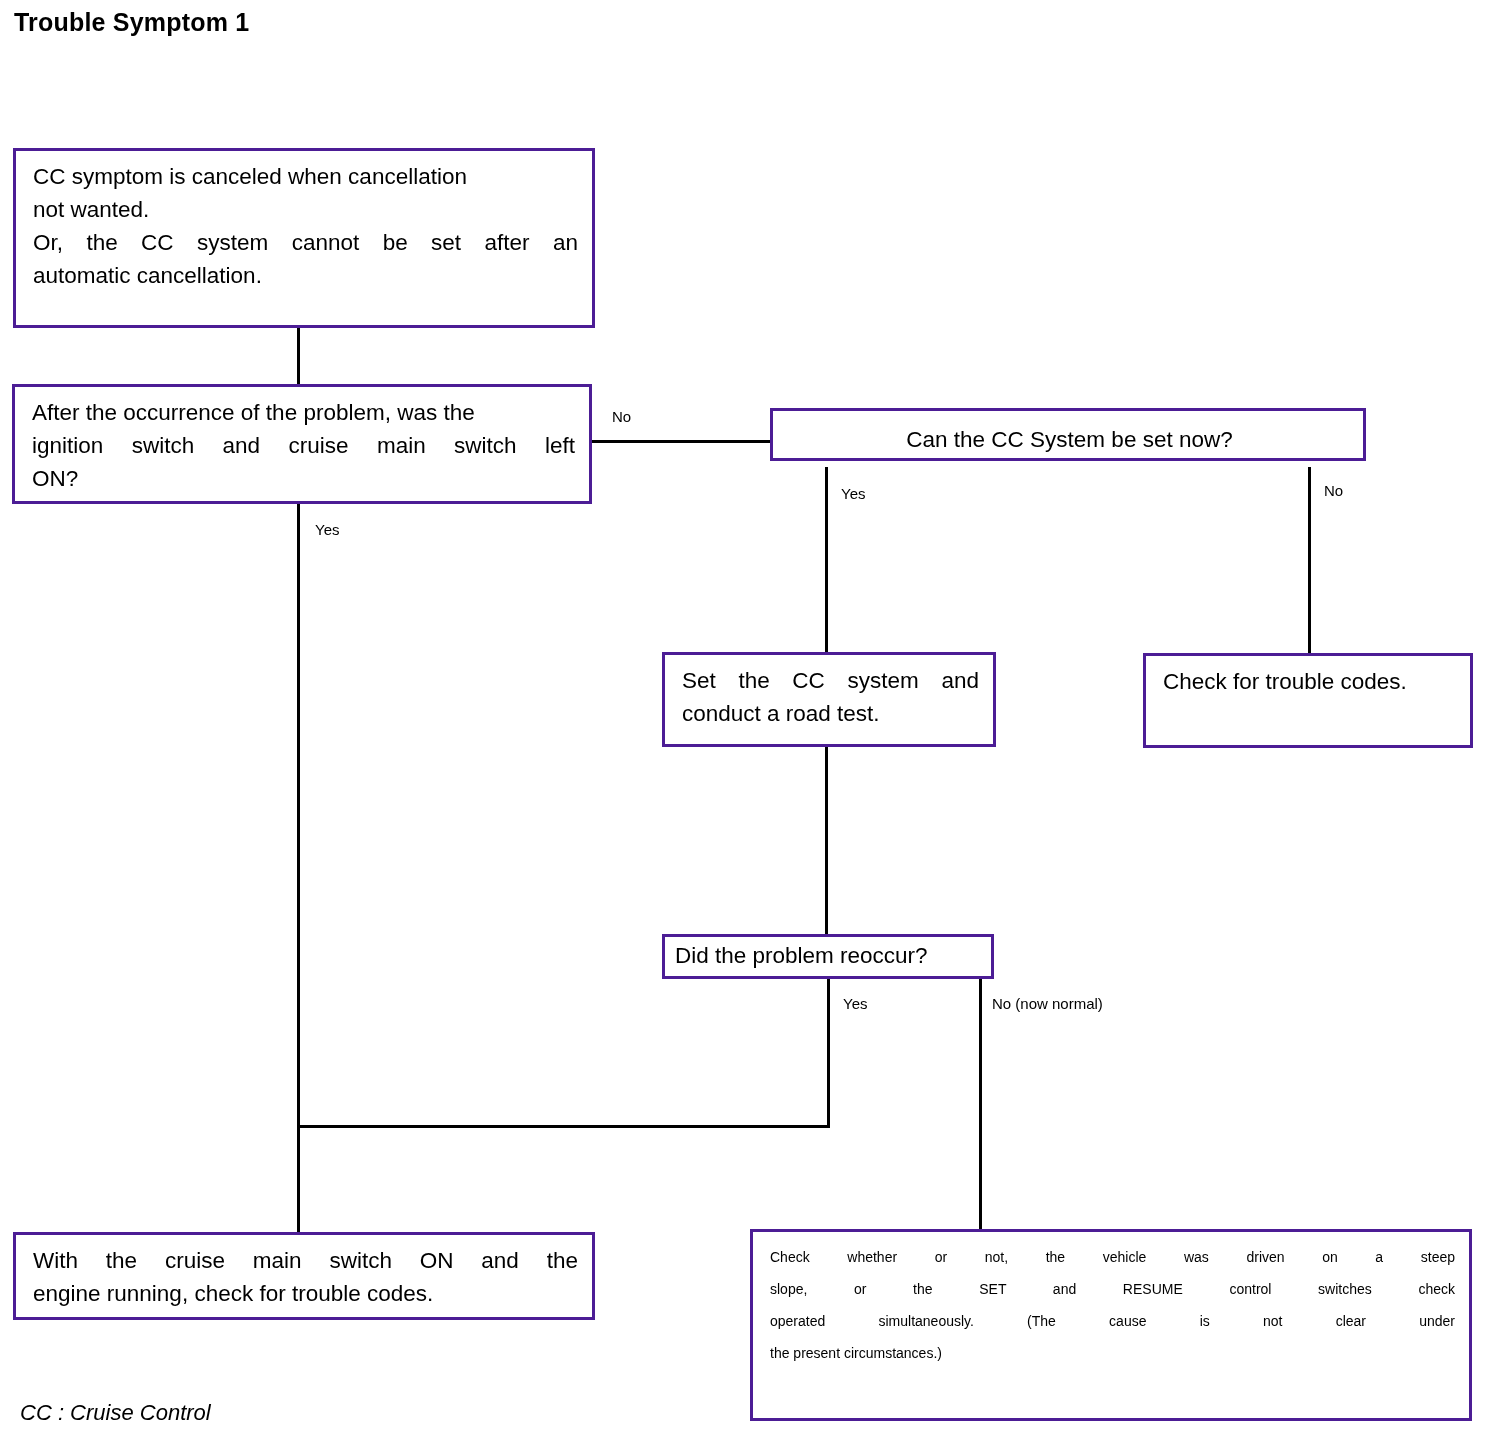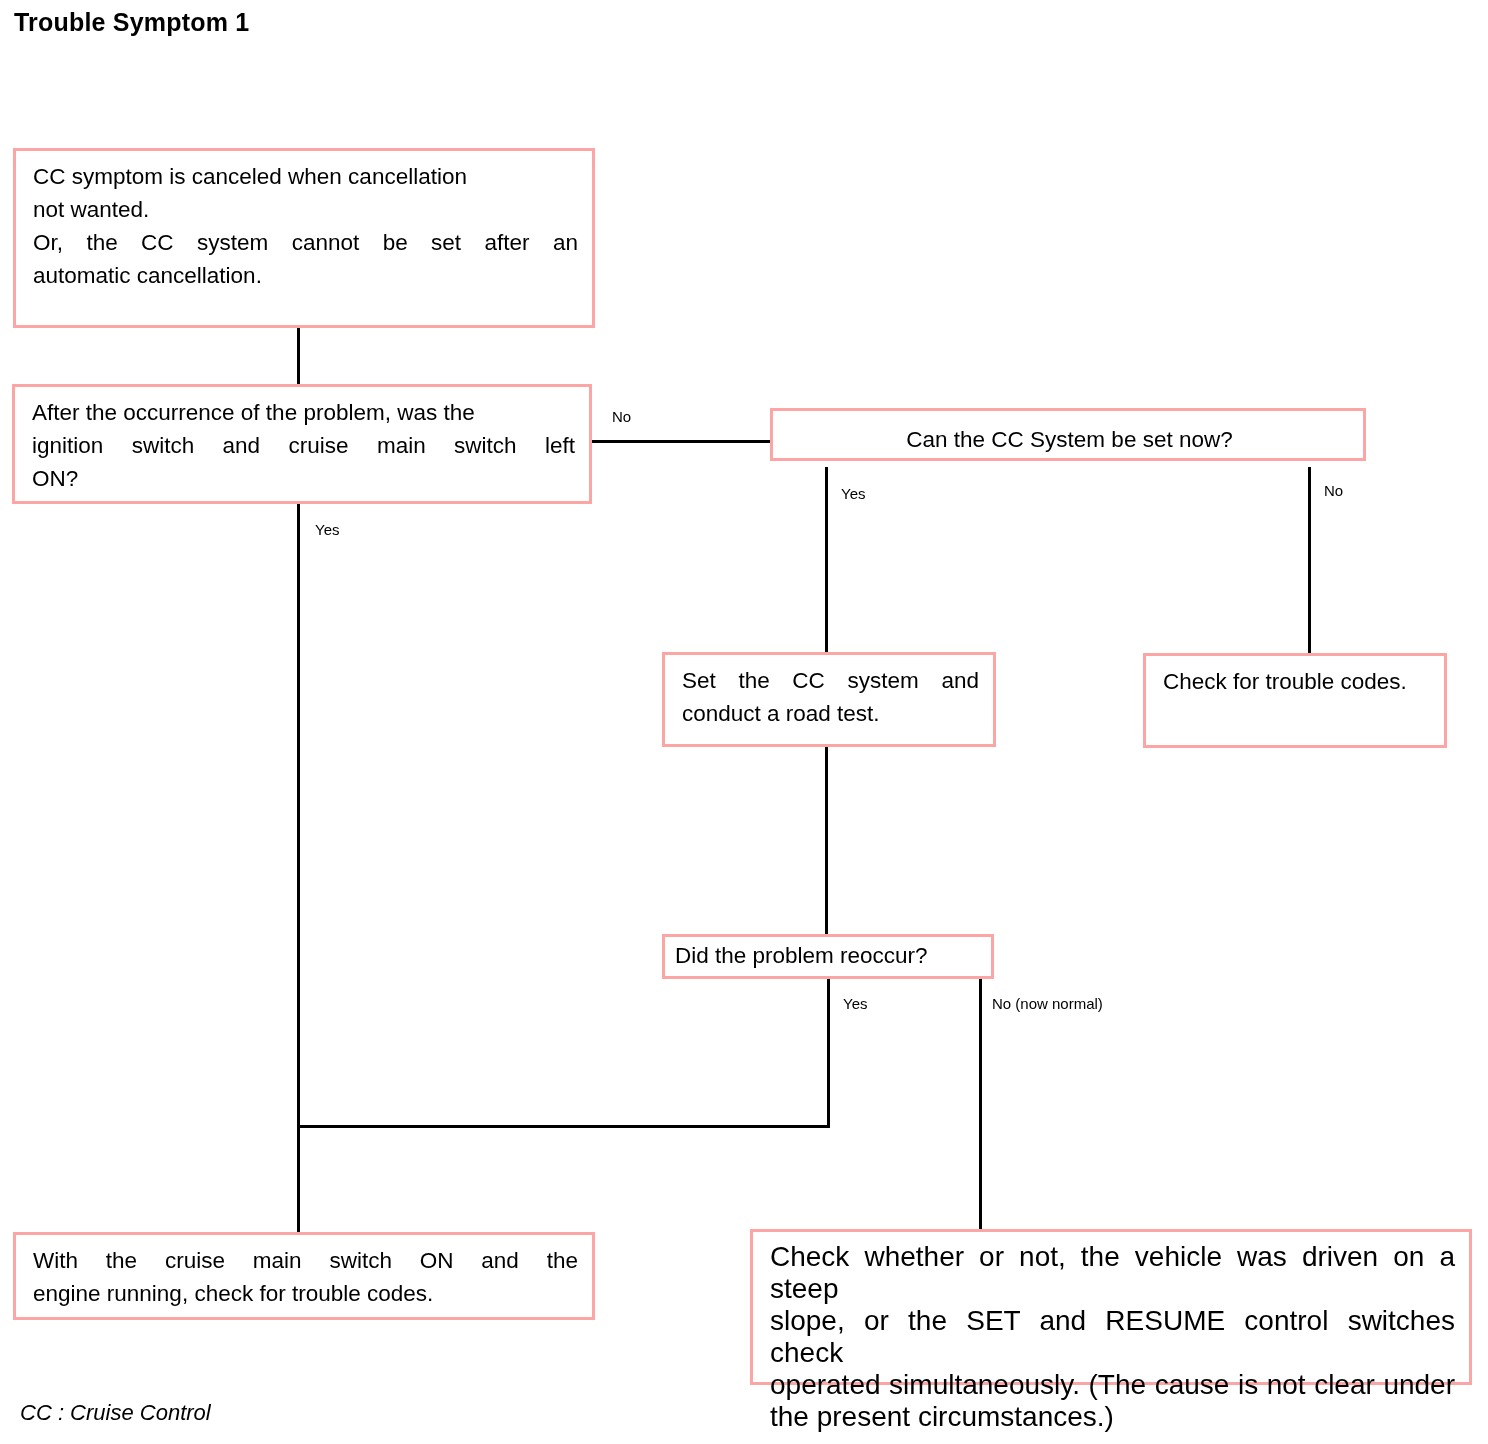--- a/index.html
+++ b/index.html
@@ -35,21 +35,21 @@
     left: 20px;
     top: 1400px;
     font-size: 22px;
     white-space: nowrap;
     font-style: italic;
   }
   
   .node {
     position: absolute;
     box-sizing: border-box;
-    border: 3px solid #fca5a5;
+    border: 3px solid #4c1d95;
     background: #ffffff;
     font-size: 22.5px;
     line-height: 33px;
     padding: 9px 14px 8px 17px;
     z-index: 3;
   }
   .node .line {
     display: block;
     white-space: nowrap;
   }
@@ -147,34 +147,34 @@
 
   <div class="node center" style="left:770px; top:408px; width:596px; height:53px;">
     <span class="line">Can the CC System be set now?</span>
   </div>
 
   <div class="node justify" style="left:662px; top:652px; width:334px; height:95px;">
     <span class="line">Set the CC system and</span>
     <span class="line last">conduct a road test.</span>
   </div>
 
-  <div class="node" style="left:1143px; top:653px; width:304px; height:95px;">
+  <div class="node" style="left:1143px; top:653px; width:330px; height:95px;">
     <span class="line">Check for trouble codes.</span>
   </div>
 
   <div class="node tight" style="left:662px; top:934px; width:332px; height:45px;">
     <span class="line">Did the problem reoccur?</span>
   </div>
 
   <div class="node justify" style="left:13px; top:1232px; width:582px; height:88px;">
     <span class="line">With the cruise main switch ON and the</span>
     <span class="line last">engine running, check for trouble codes.</span>
   </div>
 
-  <div class="node justify" style="left:750px; top:1229px; width:722px; height:156px; font-size:28px; line-height:32px;">
+  <div class="node justify" style="left:750px; top:1229px; width:722px; height:192px; font-size:14px; line-height:32px;">
     <span class="line">Check whether or not, the vehicle was driven on a steep</span>
     <span class="line">slope, or the SET and RESUME control switches check</span>
     <span class="line">operated simultaneously. (The cause is not clear under</span>
     <span class="line last">the present circumstances.)</span>
   </div>
 
   <div class="legend">CC : Cruise Control</div>
 
 </div>
 

